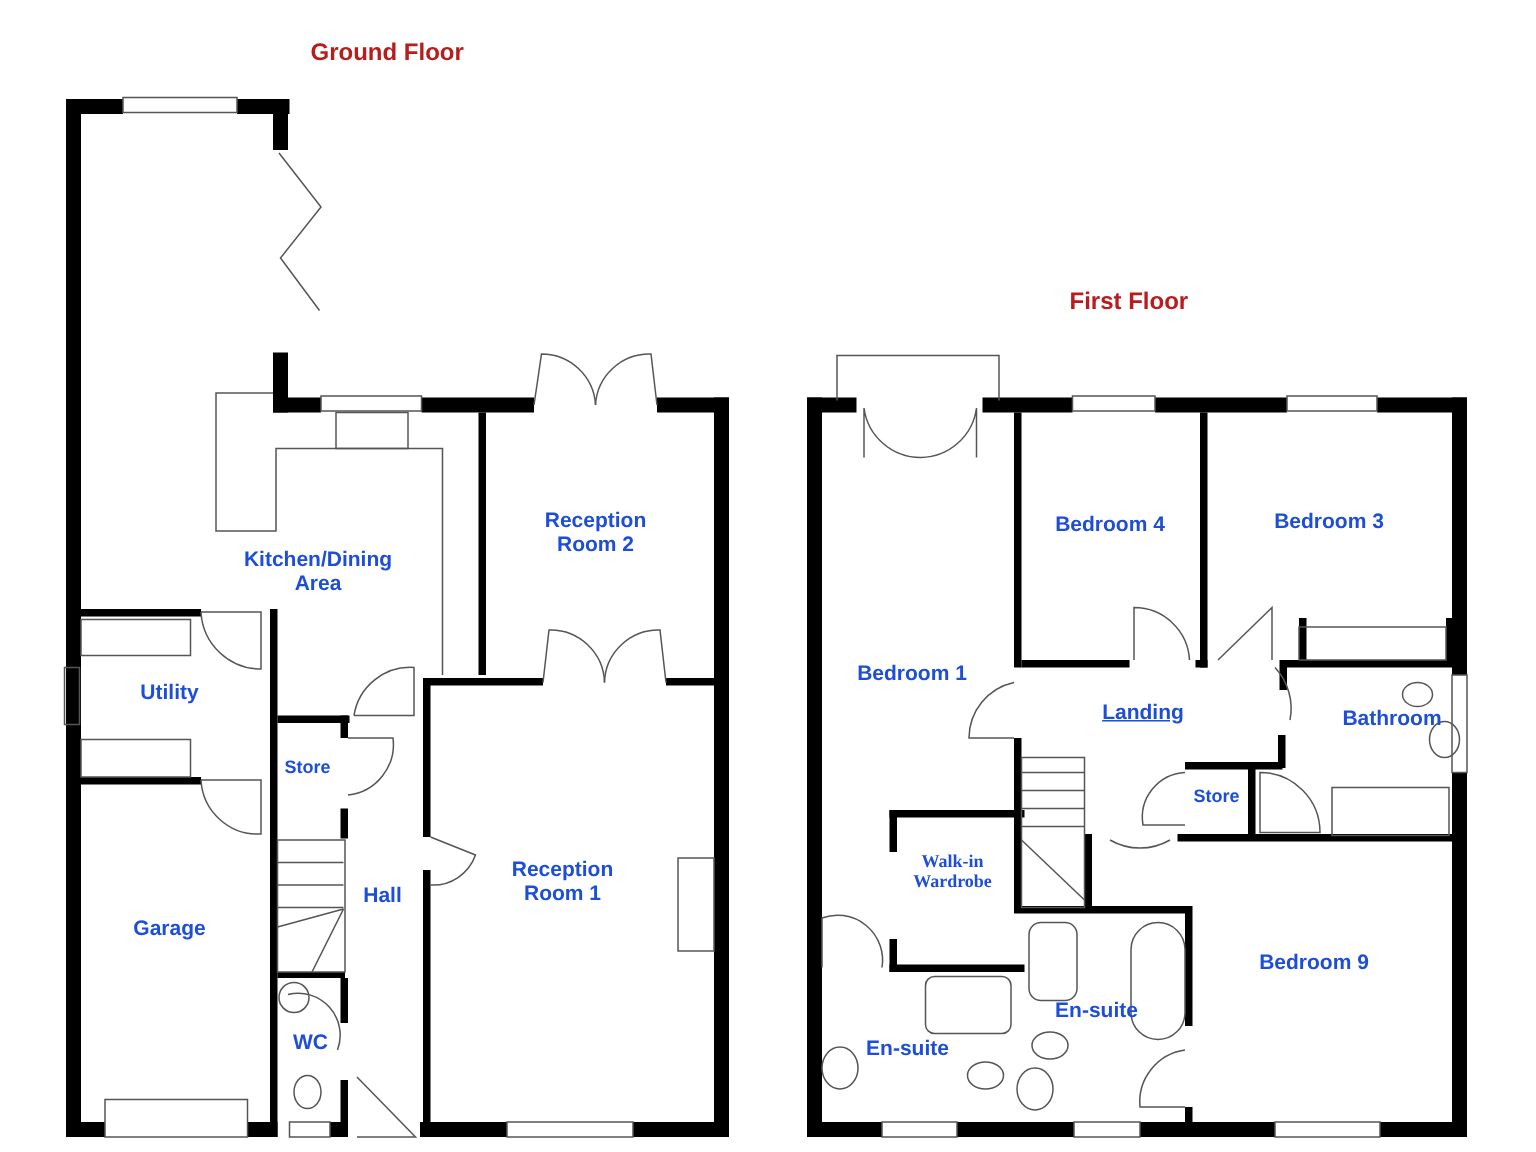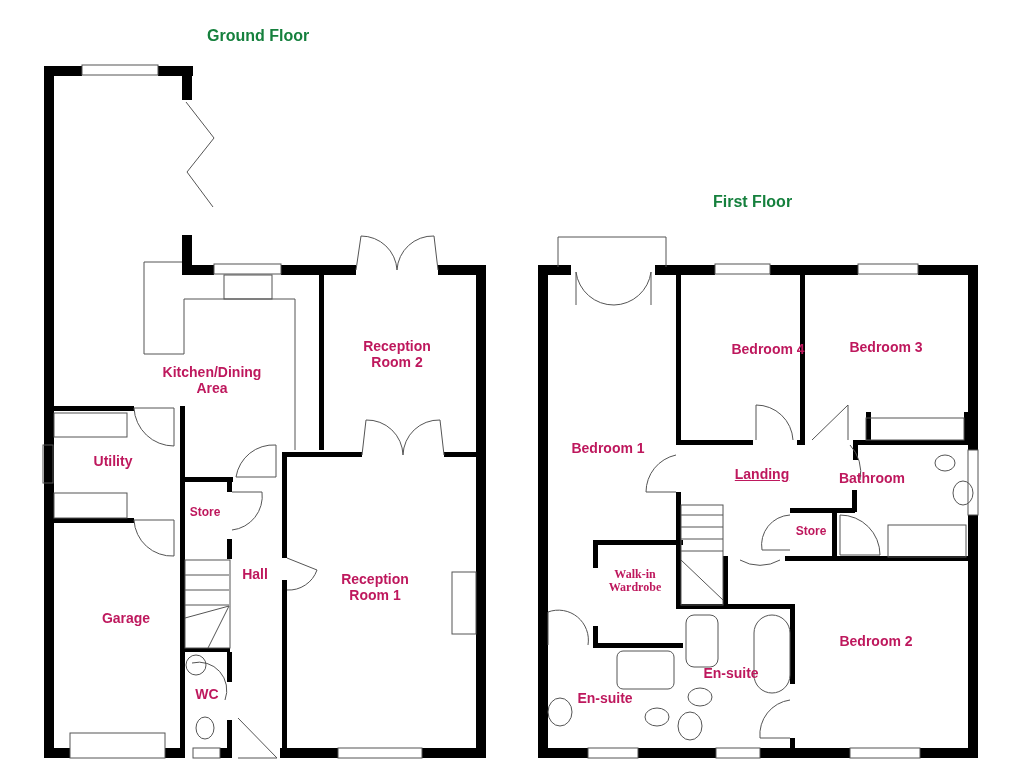--- a/index.html
+++ b/index.html
@@ -1,19 +1,19 @@
 <!DOCTYPE html>
 <html><head>
 <meta charset="utf-8">
 <style>
   html, body { margin: 0; padding: 0; background: #ffffff; }
   body { width: 1024px; height: 768px; position: relative; overflow: hidden; font-family: "Liberation Sans", sans-serif; }
   svg { position: absolute; left: 0; top: 0; }
-  .floor-title { position: absolute; font-weight: bold; font-size: 16px; color: #15803d; white-space: nowrap; }
-  .room-label { position: absolute; font-weight: bold; font-size: 14px; color: #be185d; text-align: center; line-height: 16px; white-space: pre-line; transform: translate(-50%, -50%); }
+  .floor-title { position: absolute; font-weight: bold; font-size: 16px; color: #b91c1c; white-space: nowrap; }
+  .room-label { position: absolute; font-weight: bold; font-size: 14px; color: #1d4ed8; text-align: center; line-height: 16px; white-space: pre-line; transform: translate(-50%, -50%); }
   .room-label.small { font-size: 12px; line-height: 13px; }
 </style>
 </head>
 <body>
 
 <div class="floor-title" style="left:207px; top:27px;">Ground Floor</div>
 <div class="floor-title" style="left:713px; top:193px;">First Floor</div>
 
 <svg width="1024" height="768" viewBox="0 0 1024 768">
   <g fill="#000">
@@ -176,32 +176,32 @@
   </g>
 </svg>
 
 <div>
   <div class="room-label" style="left:212px; top:380px;">Kitchen/Dining
 Area</div>
   <div class="room-label" style="left:397px; top:354px;">Reception
 Room 2</div>
   <div class="room-label" style="left:113px; top:461px;">Utility</div>
   <div class="room-label small" style="left:205px; top:512px;">Store</div>
-  <div class="room-label" style="left:255px; top:574px;text-align:right;">Hall</div>
+  <div class="room-label" style="left:255px; top:596px;text-align:right;">Hall</div>
   <div class="room-label" style="left:375px; top:587px;">Reception
 Room 1</div>
-  <div class="room-label" style="left:126px; top:618px;">Garage</div>
+  <div class="room-label" style="left:113px; top:618px;">Garage</div>
   <div class="room-label" style="left:207px; top:694px;">WC</div>
 </div>
 
 <div>
-  <div class="room-label" style="left:740px; top:349px;margin-left:28px;">Bedroom 4</div>
+  <div class="room-label" style="left:740px; top:349px;">Bedroom 4</div>
   <div class="room-label" style="left:886px; top:347px;">Bedroom 3</div>
   <div class="room-label" style="left:608px; top:400px;margin-top:48px;">Bedroom 1</div>
   <div class="room-label" style="left:762px; top:474px;text-decoration:underline;">Landing</div>
-  <div class="room-label" style="left:872px; top:478px;">Bathroom</div>
+  <div class="room-label" style="left:928px; top:478px;">Bathroom</div>
   <div class="room-label small" style="left:811px; top:531px;">Store</div>
   <div class="room-label small" style="left:635px; top:581px;font-family:Liberation Serif, serif;">Walk-in
 Wardrobe</div>
-  <div class="room-label" style="left:876px; top:641px;">Bedroom 2</div>
+  <div class="room-label" style="left:876px; top:641px;">Bedroom 9</div>
   <div class="room-label" style="left:731px; top:673px;">En-suite</div>
   <div class="room-label" style="left:605px; top:698px;">En-suite</div>
 </div>
 
 </body></html>

